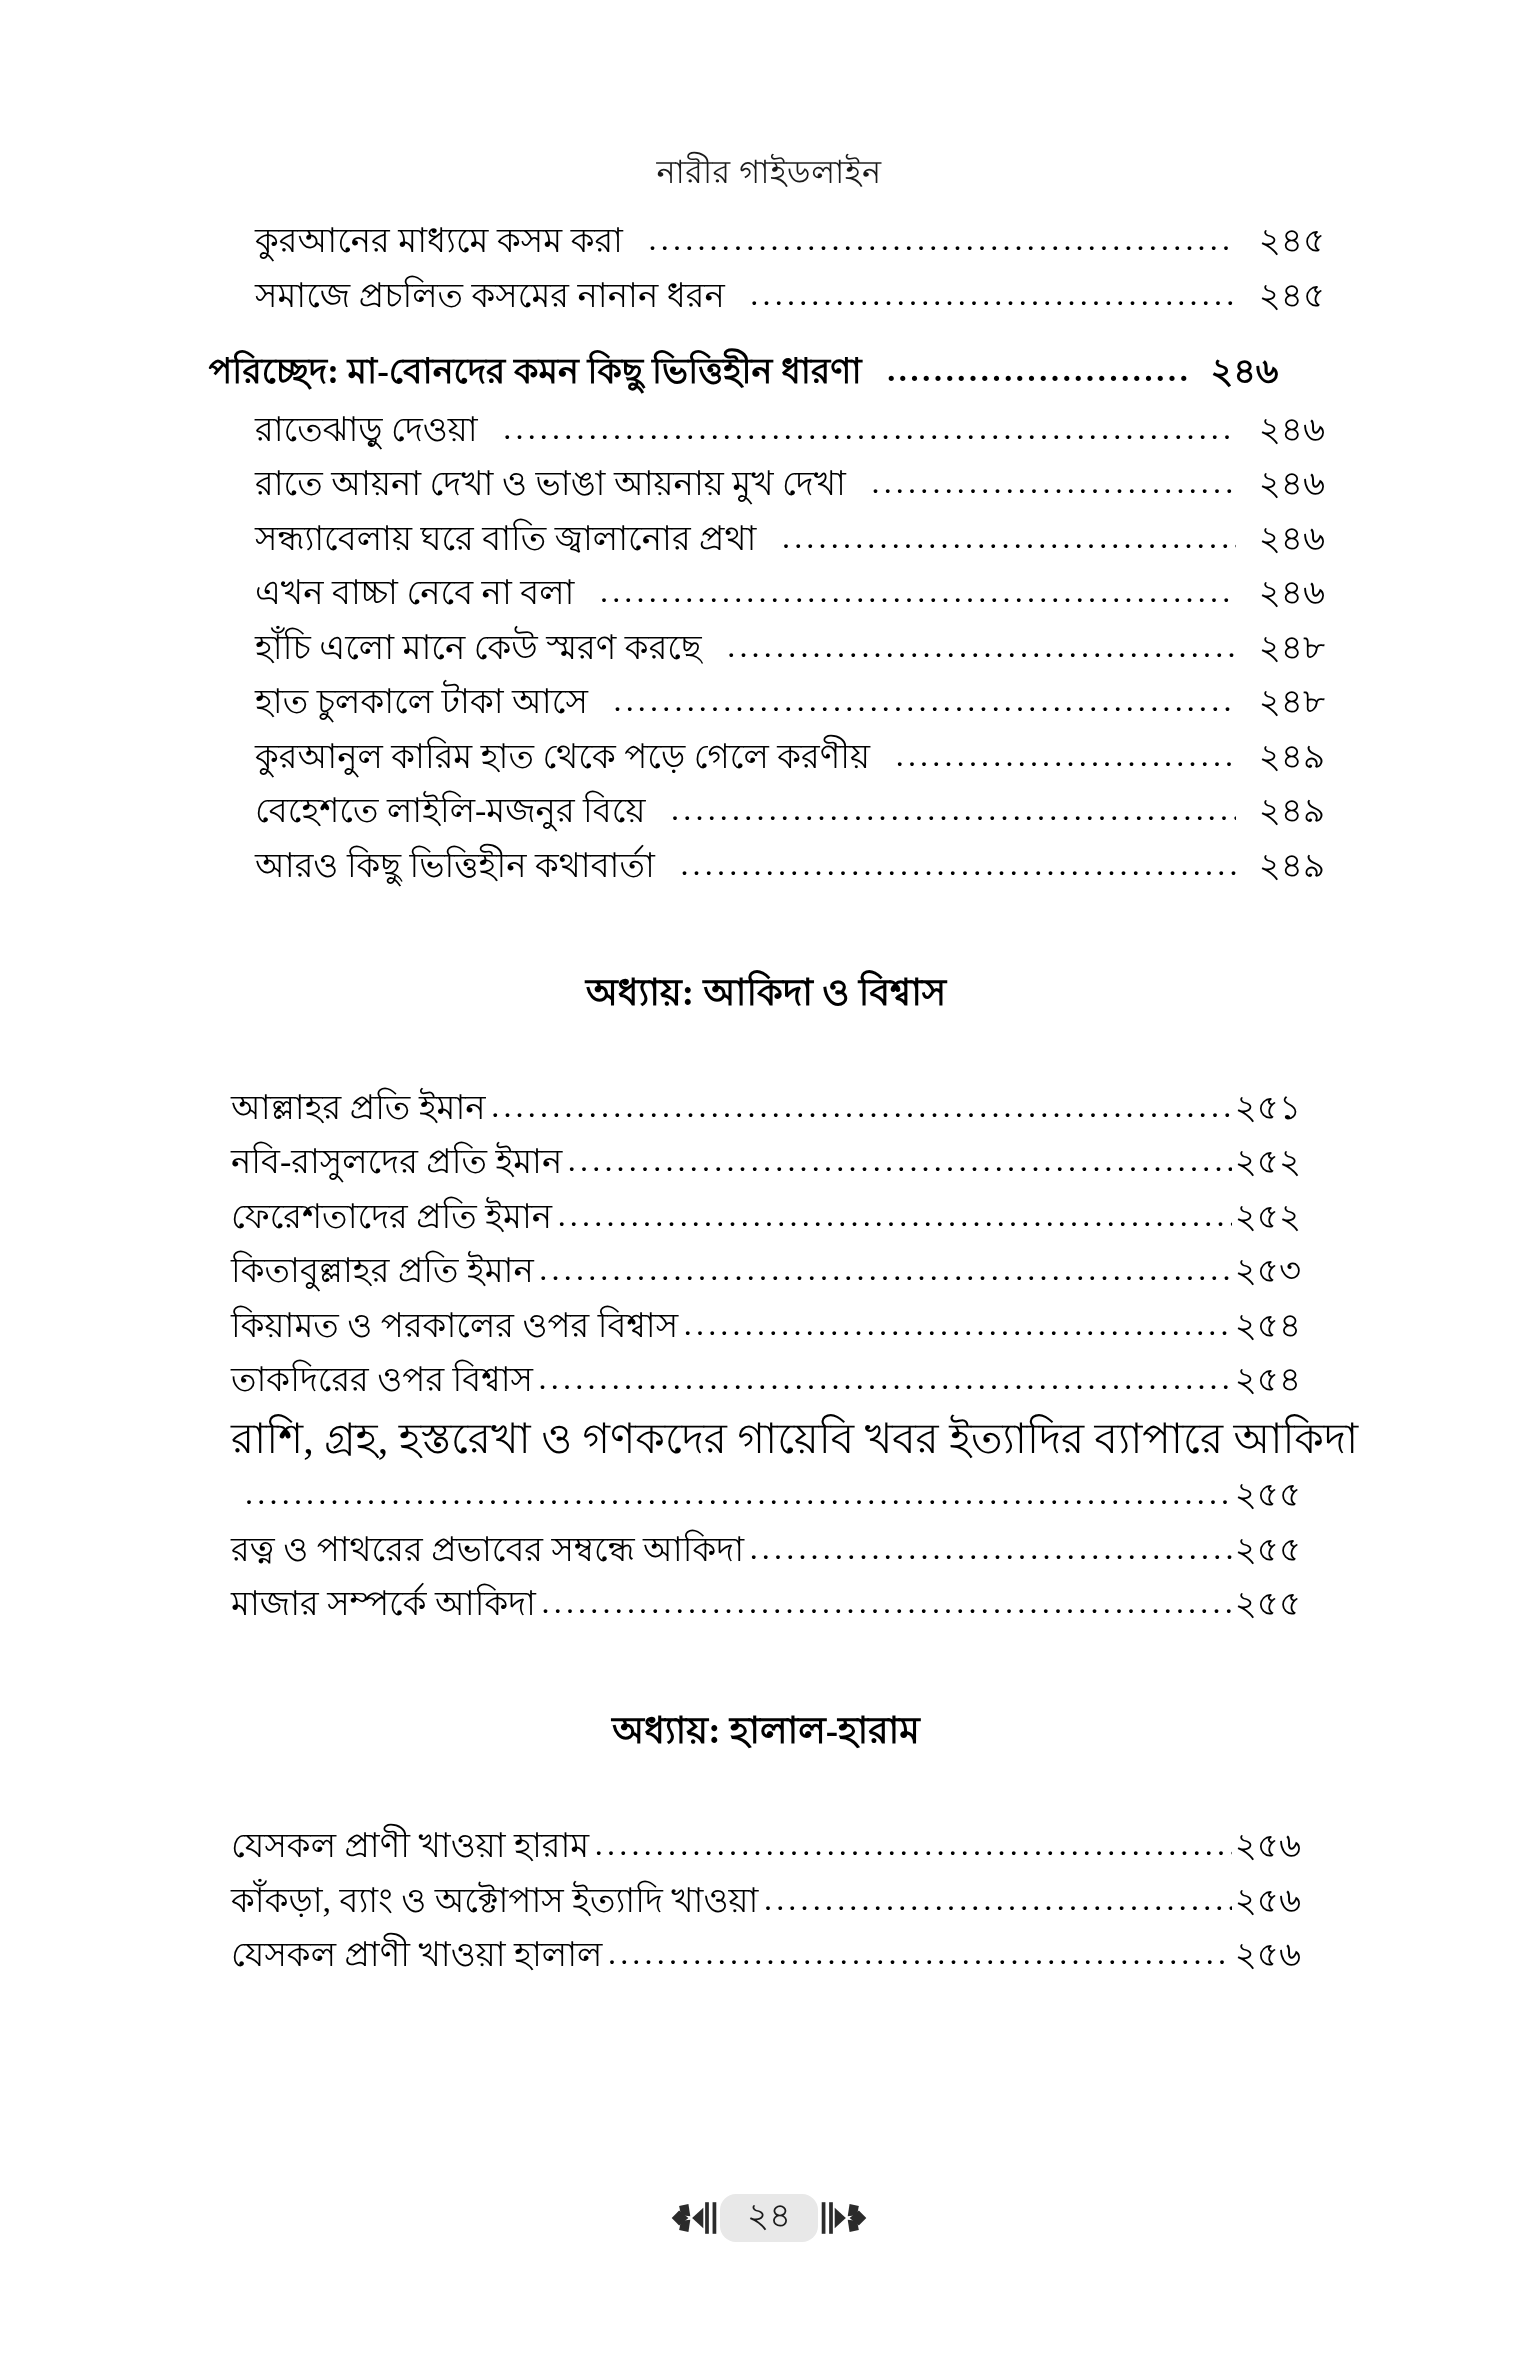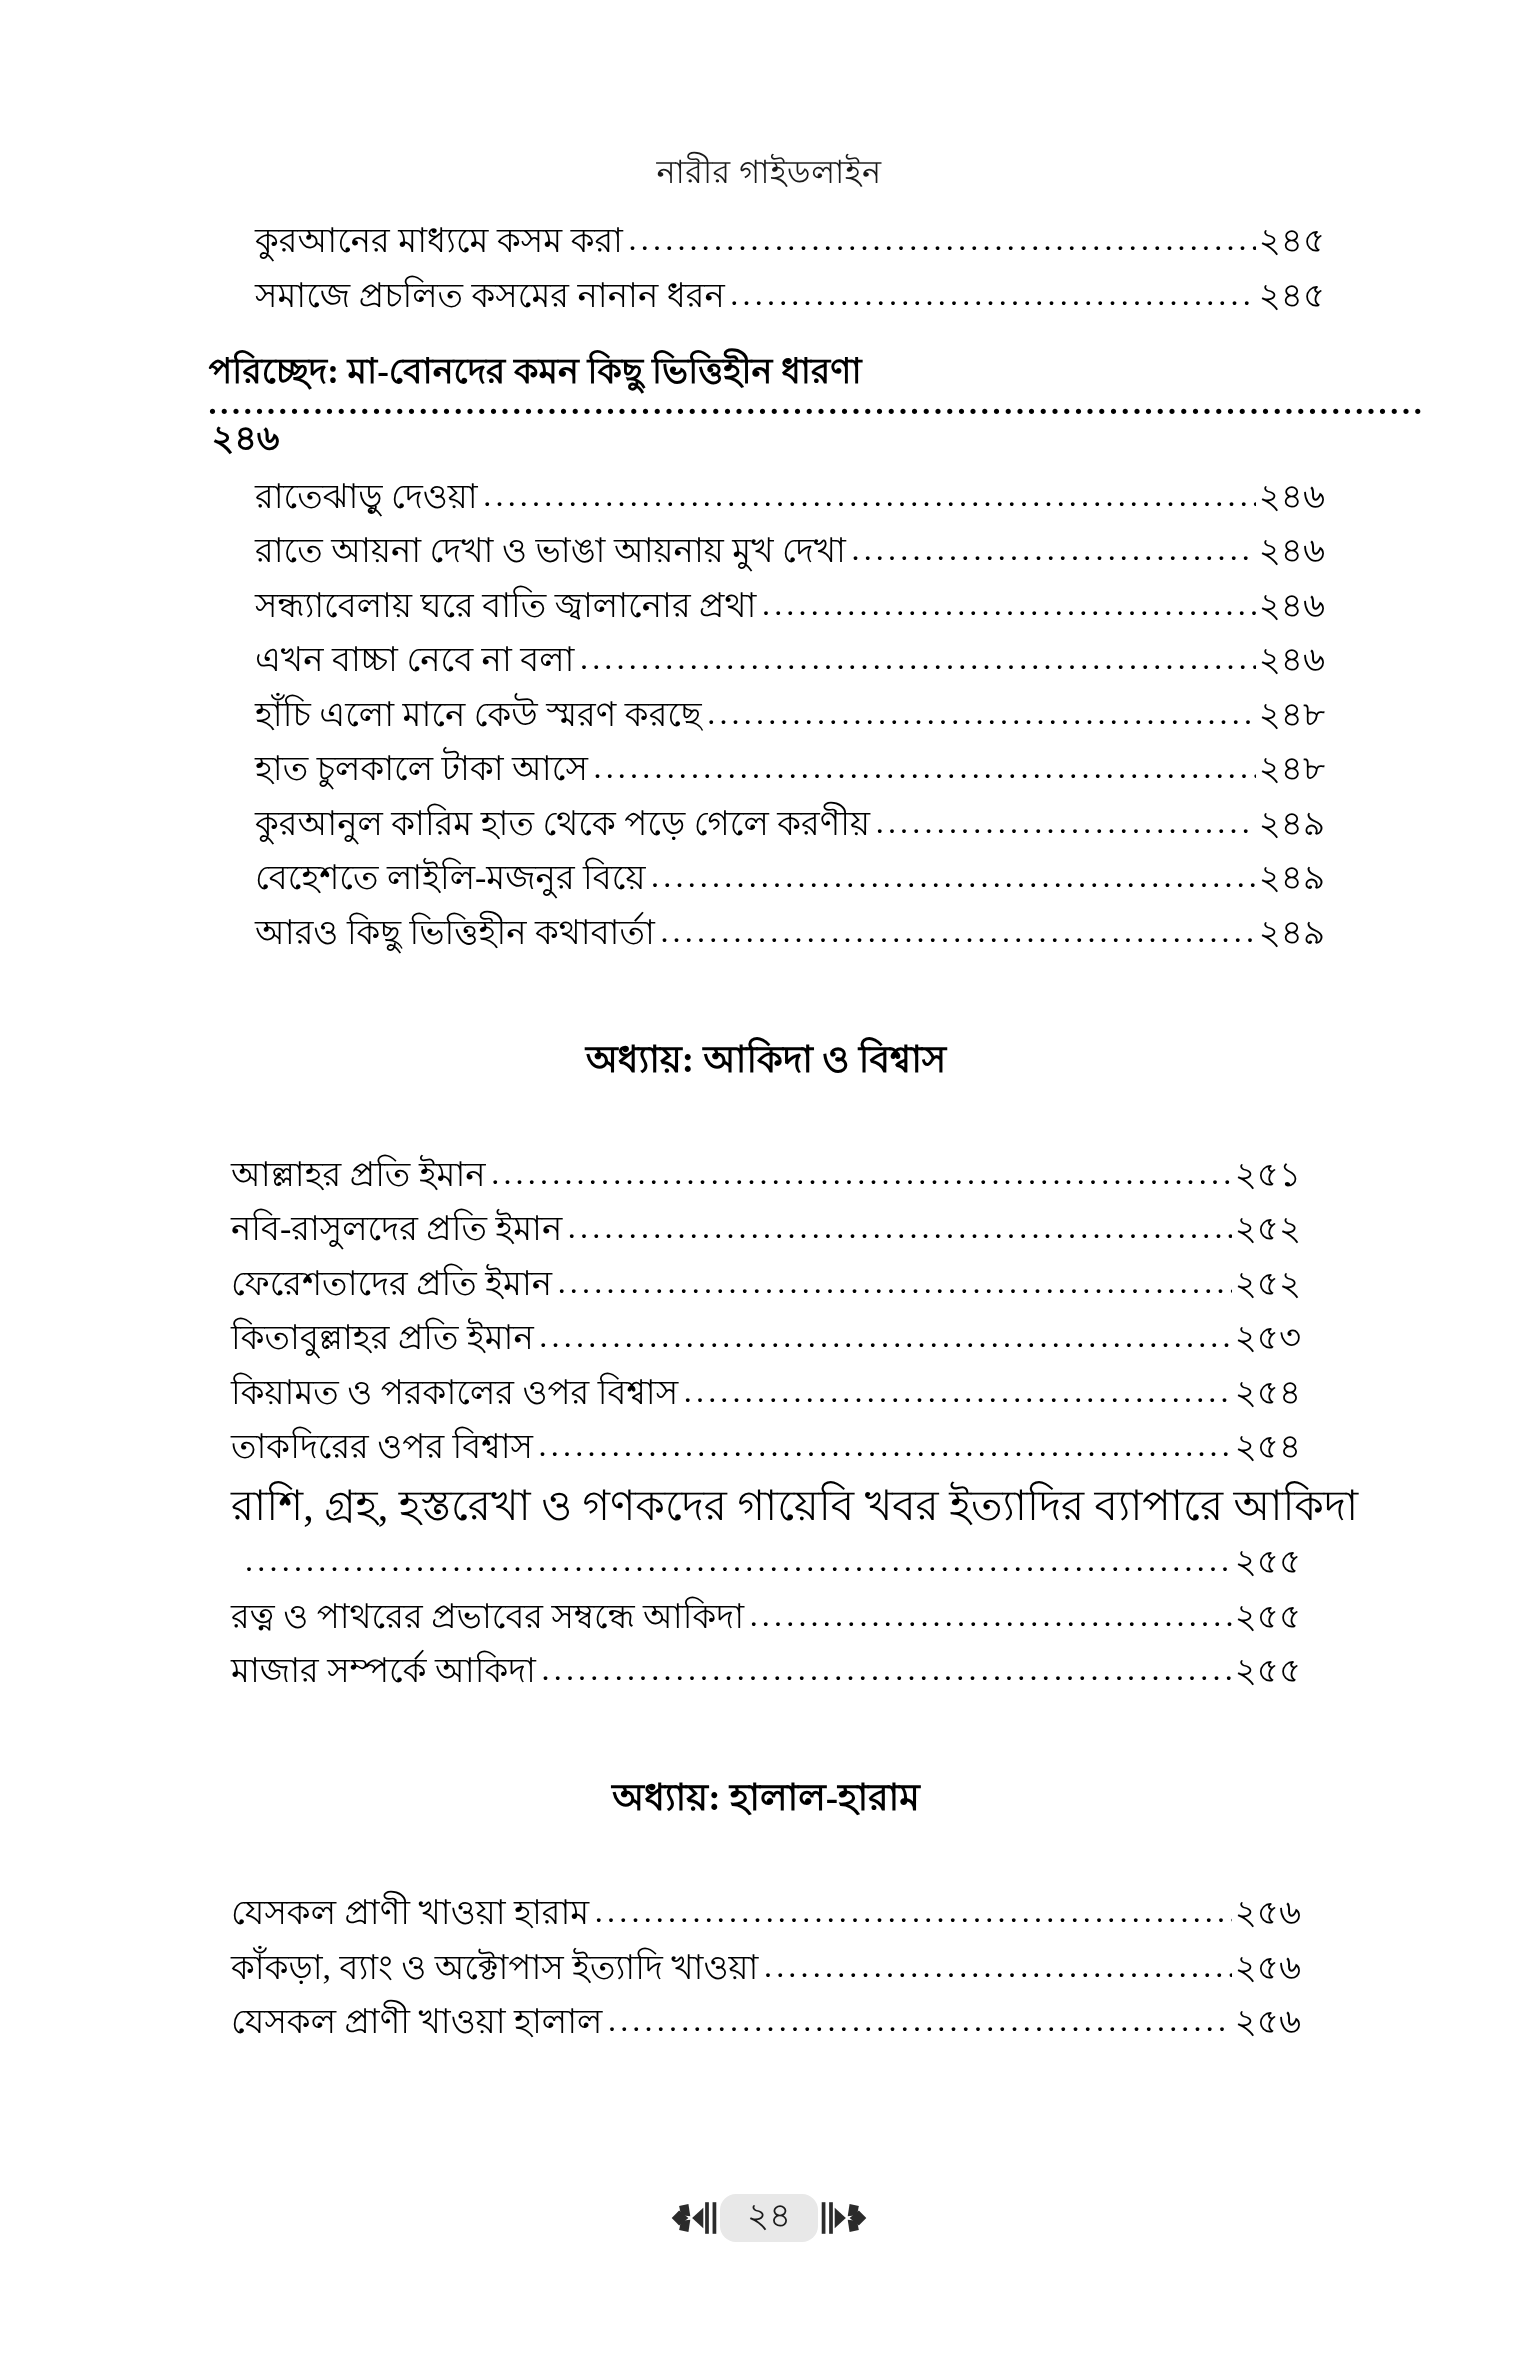--- a/index.html
+++ b/index.html
@@ -72,30 +72,30 @@
   }
   .toc-line .t-page {
     flex: 0 0 auto;
     padding-left: 2.8px;
     text-align: left;
   }
 
   
   .group-indent .toc-line {
     margin-left: 24px;
+    gap: 20px;
   }
 
   
   .toc-line.section {
     font-weight: bold;
     margin-left: -22.4px;
     margin-top: 41px;
     margin-bottom: 24px;
     font-size: 35px;
-    flex-direction: column;
   }
   .toc-line.section .t-dots {
     letter-spacing: 3.7px;
     font-weight: bold;
   }
 
   
   .toc-wrap-first {
     font-size: 42px;
     line-height: 1.0;

